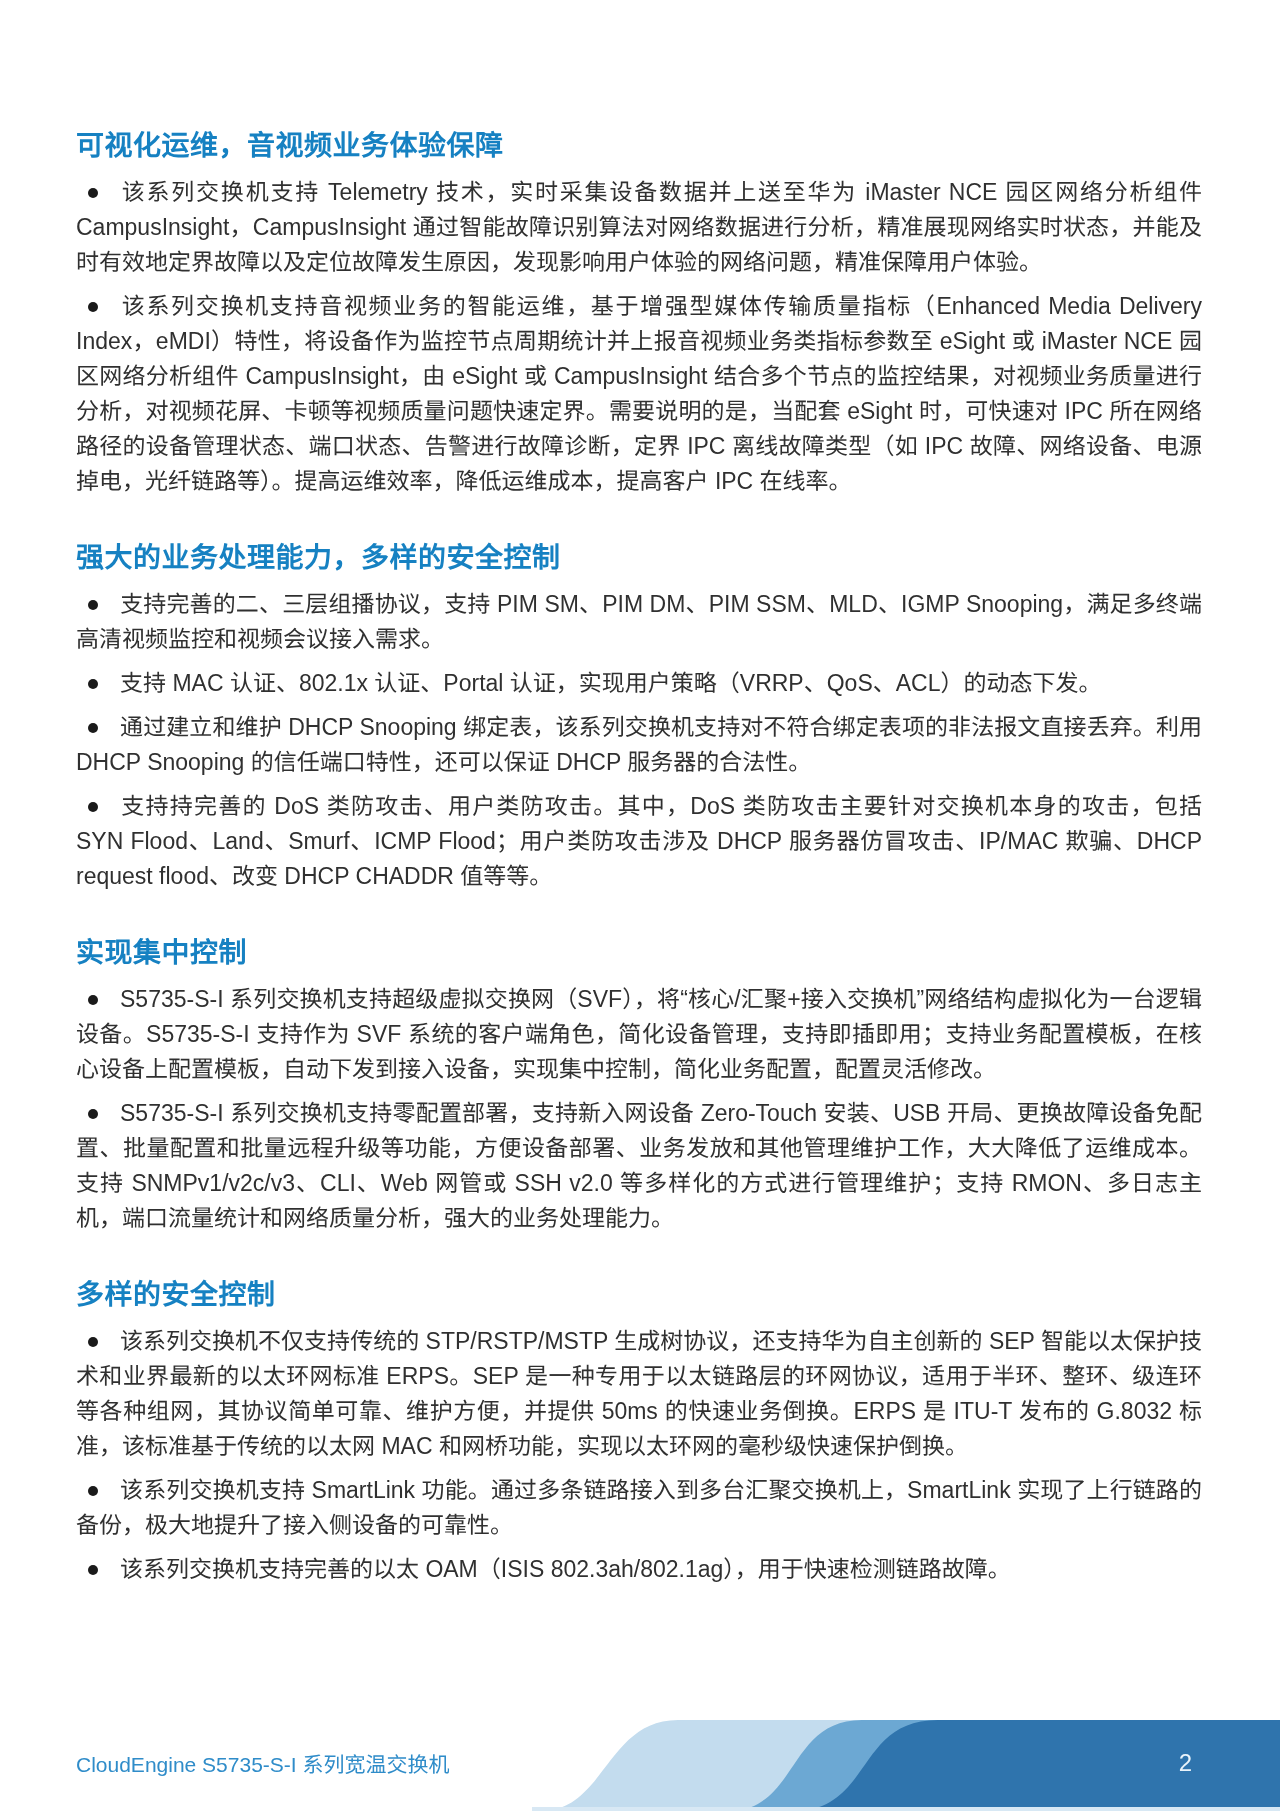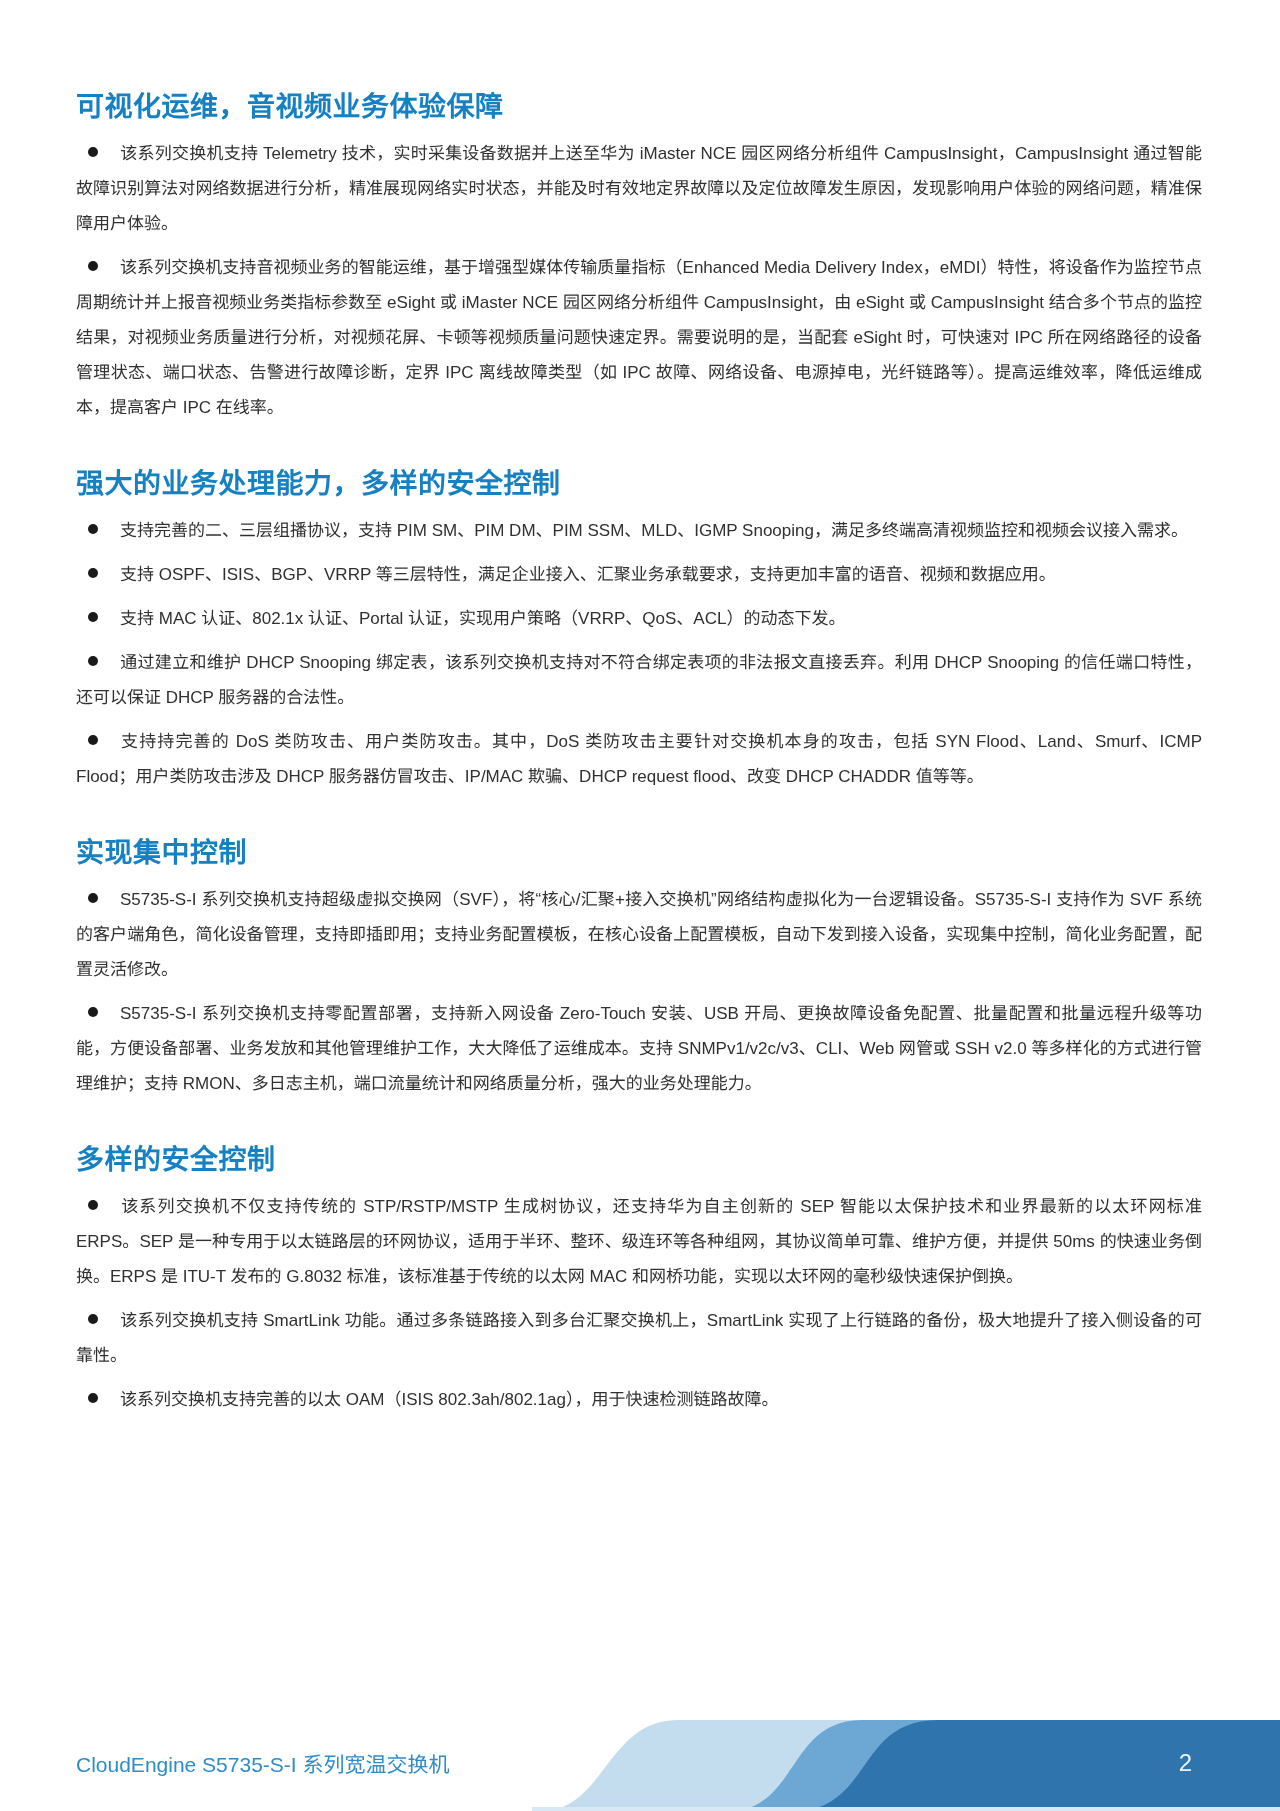--- a/index.html
+++ b/index.html
@@ -17,33 +17,34 @@
   .page{
     position:relative;
     width:1280px;
     height:1811px;
     background:#ffffff;
     overflow:hidden;
     font-family:"Liberation Sans","DejaVu Sans",sans-serif;
   }
   .content{
     padding:88px 78px 0 76px;
+    margin-top:39px;
   }
   h2.section-title{
     color:var(--heading-blue);
     font-size:28px;
     font-weight:bold;
     line-height:38px;
     margin:40px 0 10px 0;
     letter-spacing:0.5px;
   }
   section:first-child h2.section-title{margin-top:0;}
   p.bullet-para{
     color:var(--body-text);
-    font-size:17px;
+    font-size:23px;
     line-height:35px;
     text-align:justify;
     margin:9px 0;
     text-indent:12px;
   }
   p.bullet-para .dot{
     display:inline-block;
     width:10px;height:10px;
     border-radius:50%;
     background:#1a1a1a;
@@ -86,21 +87,20 @@
 
     <section>
       <h2 class="section-title">可视化运维，音视频业务体验保障</h2>
       <p class="bullet-para"><span class="dot"></span><span>该系列交换机支持 Telemetry 技术，实时采集设备数据并上送至华为 iMaster NCE 园区网络分析组件 CampusInsight，CampusInsight 通过智能故障识别算法对网络数据进行分析，精准展现网络实时状态，并能及时有效地定界故障以及定位故障发生原因，发现影响用户体验的网络问题，精准保障用户体验。</span></p>
       <p class="bullet-para"><span class="dot"></span><span>该系列交换机支持音视频业务的智能运维，基于增强型媒体传输质量指标（Enhanced Media Delivery Index，eMDI）特性，将设备作为监控节点周期统计并上报音视频业务类指标参数至 eSight 或 iMaster NCE 园区网络分析组件 CampusInsight，由 eSight 或 CampusInsight 结合多个节点的监控结果，对视频业务质量进行分析，对视频花屏、卡顿等视频质量问题快速定界。需要说明的是，当配套 eSight 时，可快速对 IPC 所在网络路径的设备管理状态、端口状态、告警进行故障诊断，定界 IPC 离线故障类型（如 IPC 故障、网络设备、电源掉电，光纤链路等）。提高运维效率，降低运维成本，提高客户 IPC 在线率。</span></p>
     </section>
 
     <section>
       <h2 class="section-title">强大的业务处理能力，多样的安全控制</h2>
       <p class="bullet-para"><span class="dot"></span><span>支持完善的二、三层组播协议，支持 PIM SM、PIM DM、PIM SSM、MLD、IGMP Snooping，满足多终端高清视频监控和视频会议接入需求。</span></p>
-      <p class="bullet-para"><span class="dot"></span><span>支持 OSPF、ISIS、BGP、VRRP 等三层特性，满足企业接入、汇聚业务承载要求，支持更加丰富的语音、视频和数据应用。</span></p>
       <p class="bullet-para"><span class="dot"></span><span>支持 MAC 认证、802.1x 认证、Portal 认证，实现用户策略（VRRP、QoS、ACL）的动态下发。</span></p>
       <p class="bullet-para"><span class="dot"></span><span>通过建立和维护 DHCP Snooping 绑定表，该系列交换机支持对不符合绑定表项的非法报文直接丢弃。利用 DHCP Snooping 的信任端口特性，还可以保证 DHCP 服务器的合法性。</span></p>
       <p class="bullet-para"><span class="dot"></span><span>支持持完善的 DoS 类防攻击、用户类防攻击。其中，DoS 类防攻击主要针对交换机本身的攻击，包括 SYN Flood、Land、Smurf、ICMP Flood；用户类防攻击涉及 DHCP 服务器仿冒攻击、IP/MAC 欺骗、DHCP request flood、改变 DHCP CHADDR 值等等。</span></p>
     </section>
 
     <section>
       <h2 class="section-title">实现集中控制</h2>
       <p class="bullet-para"><span class="dot"></span><span>S5735-S-I 系列交换机支持超级虚拟交换网（SVF），将“核心/汇聚+接入交换机”网络结构虚拟化为一台逻辑设备。S5735-S-I 支持作为 SVF 系统的客户端角色，简化设备管理，支持即插即用；支持业务配置模板，在核心设备上配置模板，自动下发到接入设备，实现集中控制，简化业务配置，配置灵活修改。</span></p>
       <p class="bullet-para"><span class="dot"></span><span>S5735-S-I 系列交换机支持零配置部署，支持新入网设备 Zero-Touch 安装、USB 开局、更换故障设备免配置、批量配置和批量远程升级等功能，方便设备部署、业务发放和其他管理维护工作，大大降低了运维成本。支持 SNMPv1/v2c/v3、CLI、Web 网管或 SSH v2.0 等多样化的方式进行管理维护；支持 RMON、多日志主机，端口流量统计和网络质量分析，强大的业务处理能力。</span></p>
     </section>

